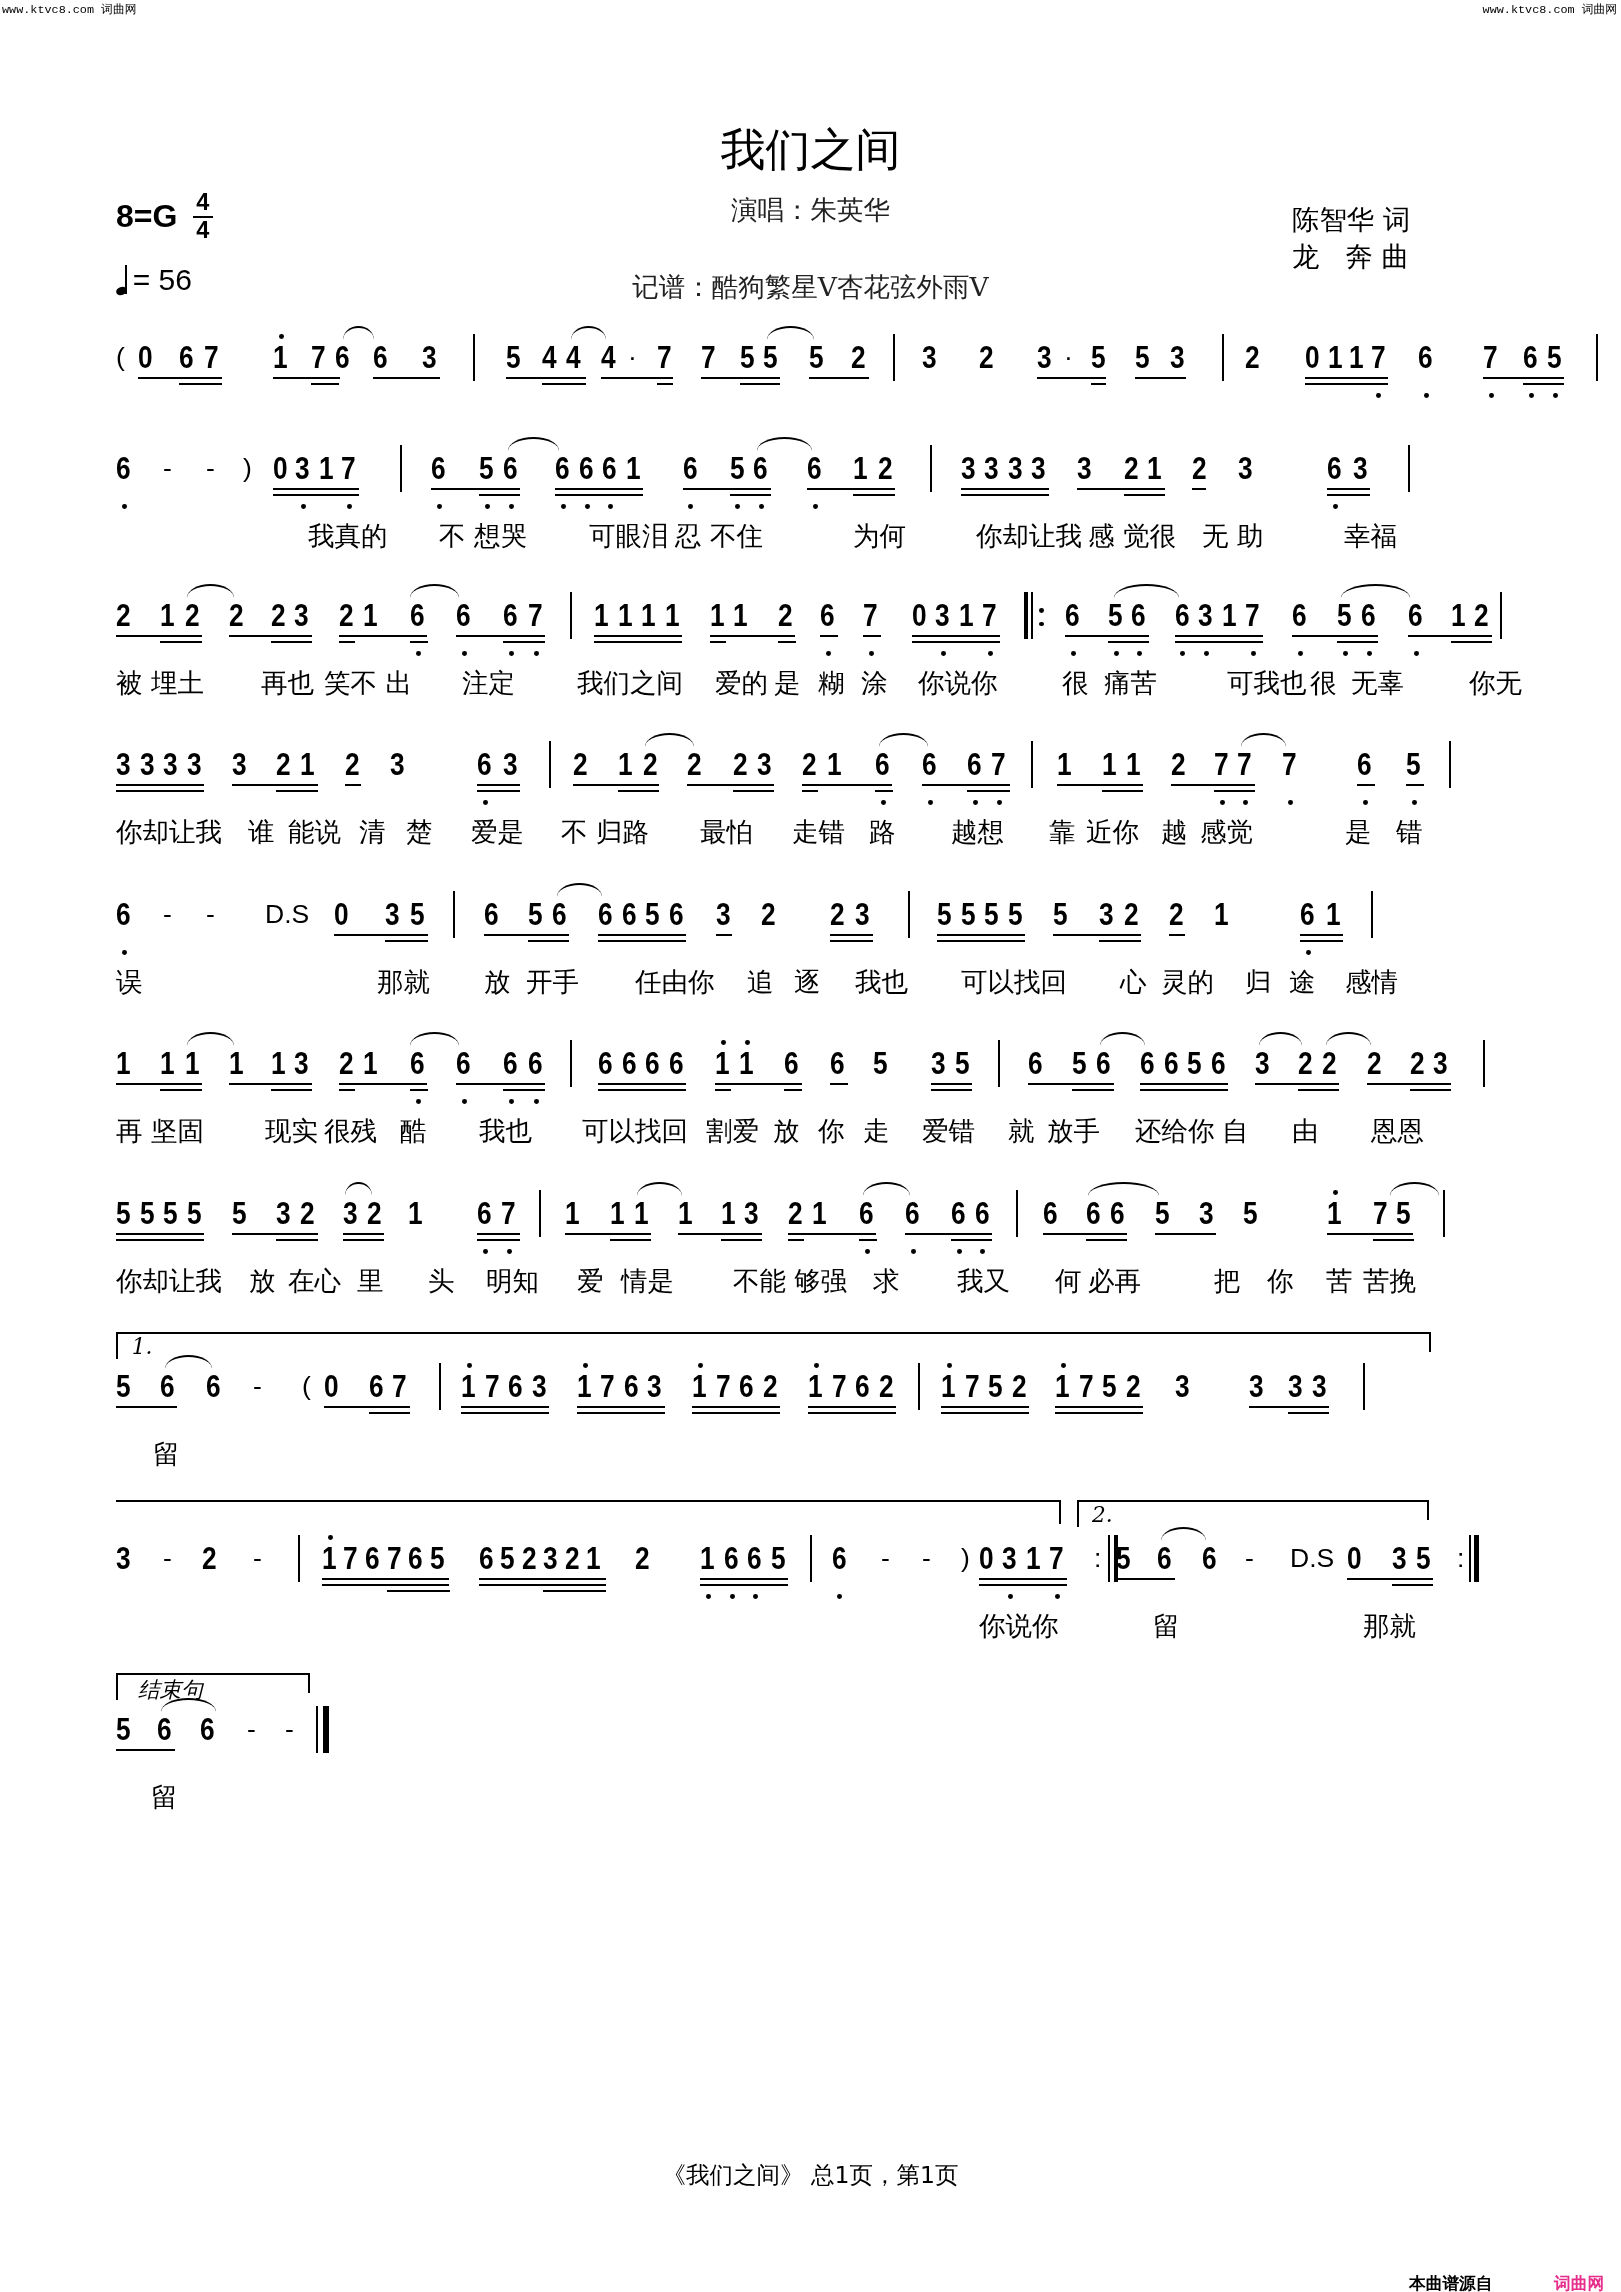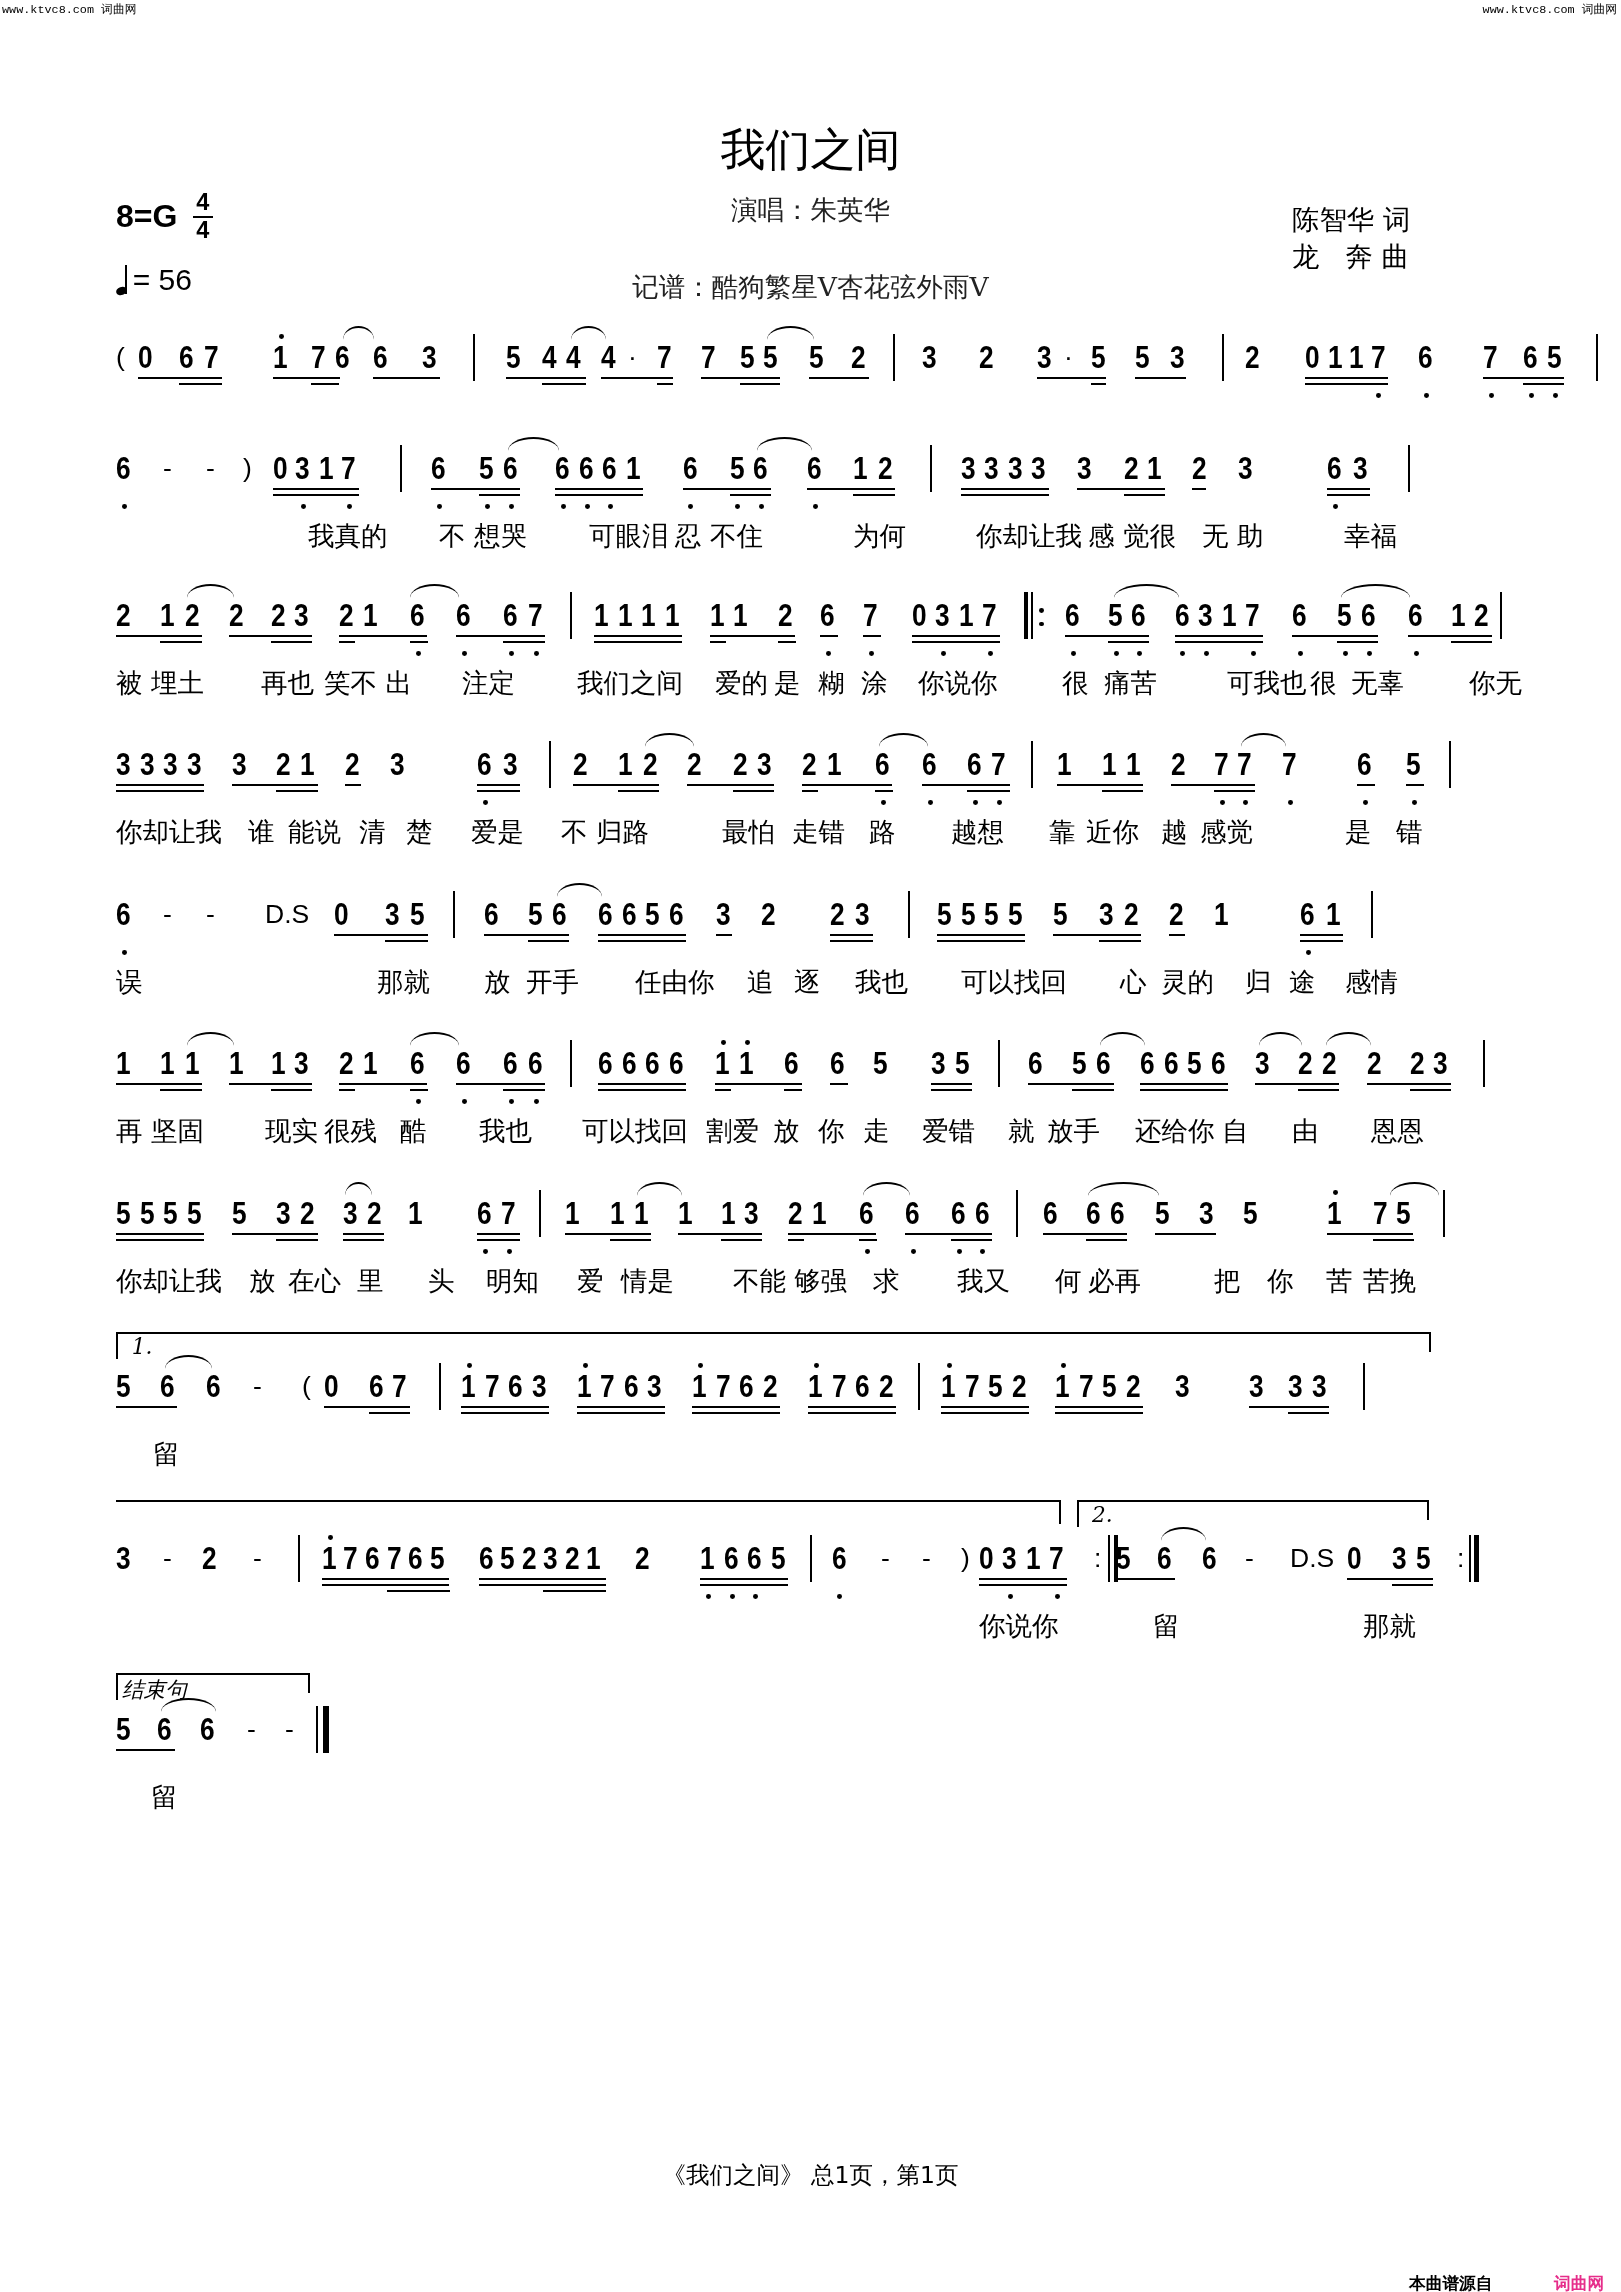--- a/index.html
+++ b/index.html
@@ -396,21 +396,21 @@
       <div class="slur" style="left: 529px; width: 49px; top: -11.8px;"></div>
       <div class="slur" style="left: 763px; width: 49px; top: -11.8px;"></div>
       <div class="slur" style="left: 1125px; width: 45px; top: -11.8px;"></div>
       <div class="lyric" style="left: 0px;">你却让我</div>
       <div class="lyric" style="left: 132px;">谁</div>
       <div class="lyric" style="left: 172px;">能说</div>
       <div class="lyric" style="left: 243px;">清</div>
       <div class="lyric" style="left: 290px;">楚</div>
       <div class="lyric" style="left: 355px;">爱是</div>
       <div class="lyric" style="left: 445px;">不 归路</div>
-      <div class="lyric" style="left: 606px;">最怕</div>
+      <div class="lyric" style="left: 584px;">最怕</div>
       <div class="lyric" style="left: 676px;">走错</div>
       <div class="lyric" style="left: 753px;">路</div>
       <div class="lyric" style="left: 835px;">越想</div>
       <div class="lyric" style="left: 933px;">靠</div>
       <div class="lyric" style="left: 970px;">近你</div>
       <div class="lyric" style="left: 1045px;">越</div>
       <div class="lyric" style="left: 1084px;">感觉</div>
       <div class="lyric" style="left: 1229px;">是</div>
       <div class="lyric" style="left: 1280px;">错</div>
     </div>
@@ -809,21 +809,21 @@
       <div class="dot" style="left: 939px; top: 55px;"></div>
       <div class="slur" style="left: 1045px; width: 45px; top: -11.8px;"></div>
       <div class="lyric" style="left: 863px;">你说你</div>
       <div class="lyric" style="left: 1037px;">留</div>
       <div class="lyric" style="left: 1247px;">那就</div>
     </div>
     <div class="system" style="top: 1710px;">
       <div class="volta" style="left: 0px; width: 192px; top: -37px;"></div>
       <div class="volta-l" style="left: 0px; top: -37px; height: 27.4px;"></div>
       <div class="volta-l" style="left: 192px; top: -37px; height: 19.6px;"></div>
-      <div class="volta-label" style="left: 6px; top: -35px;">结束句</div>
+      <div class="volta-label" style="left: 22px; top: -35px;">结束句</div>
       <div class="tok" style="left: 0px;">5</div>
       <div class="tok" style="left: 41px;">6</div>
       <div class="tok" style="left: 84px;">6</div>
       <div class="tok thin" style="left: 131px;">-</div>
       <div class="tok thin" style="left: 169px;">-</div>
       <div class="bar-line" style="left: 200px;"></div>
       <div class="bar-line dbl" style="left: 207px; width: 5.9px;"></div>
       <div class="beam" style="left: 0px; width: 59px; top: 39px;"></div>
       <div class="slur" style="left: 45px; width: 55px; top: -11.8px;"></div>
       <div class="lyric" style="left: 35px;">留</div>

